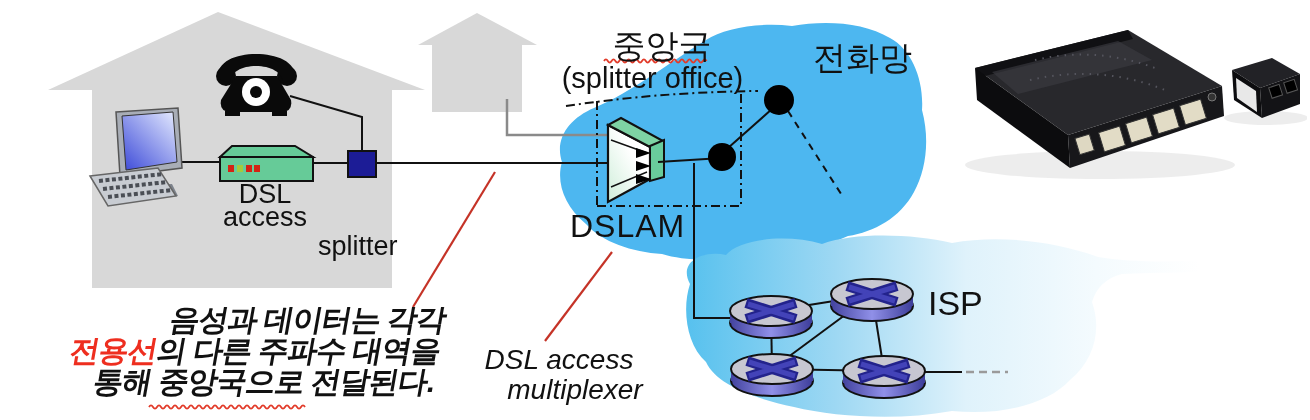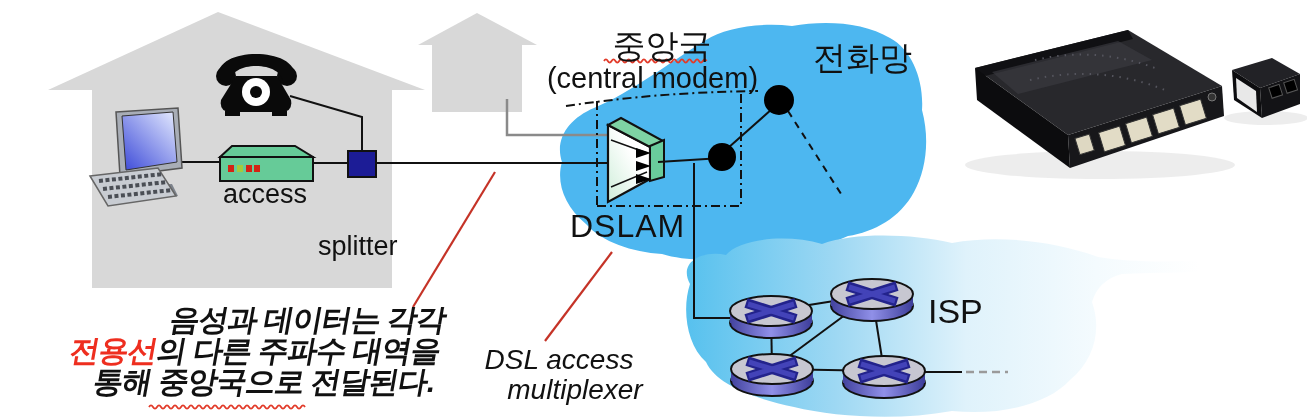--- a/index.html
+++ b/index.html
@@ -7,21 +7,21 @@
          font-family:"Liberation Sans","DejaVu Sans",sans-serif;color:#111;}
   #art{position:absolute;left:0;top:0;z-index:1;}
   .lbl{position:absolute;z-index:5;white-space:nowrap;color:#111;}
   .ctr{text-align:center;}
   .lbl-co-ko{left:598px;top:24px;width:128px;font-size:33px;}
   .lbl-co-en{left:535px;top:62px;width:235px;font-size:29px;}
   .lbl-pstn{left:813px;top:36px;font-size:33px;}
   .lbl-dslam{left:570px;top:208px;font-size:32px;letter-spacing:1px;text-align:right;}
   .lbl-dslam-sub1{left:452px;top:344px;width:214px;font-size:28px;font-style:italic;text-align:center;}
   .lbl-dslam-sub2{left:468px;top:374px;width:214px;font-size:28px;font-style:italic;text-align:center;}
-  .lbl-isp{left:928px;top:292px;font-size:34px;}
+  .lbl-isp{left:928px;top:284px;font-size:34px;}
   .lbl-modem{left:196px;top:183px;width:138px;font-size:27px;line-height:23px;}
   .lbl-splitter{left:318px;top:186px;font-size:27px;margin-top:45px;}
   .annotation{left:28px;top:304px;width:404px;text-align:right;
               font-size:30px;line-height:31px;font-weight:bold;
               transform:skewX(-10deg);transform-origin:50% 100%;letter-spacing:-1px;}
   .annotation .red{color:#ee2e1f;}
 </style>
 </head>
 <body>
 
@@ -232,27 +232,28 @@
     <polygon points="1232,70 1272,58 1300,74 1260,88" fill="#222226"></polygon>
     <polygon points="1260,88 1300,74 1300,104 1262,118" fill="#131316"></polygon>
     <polygon points="1232,70 1260,88 1262,118 1234,100" fill="#0d0d0f"></polygon>
     <polygon points="1236,78 1256,91 1257,112 1237,98" fill="#e8e8e8"></polygon>
     <rect x="1270" y="86" width="11" height="11" fill="#000" stroke="#555" transform="rotate(-18 1275 91)"></rect>
     <rect x="1285" y="81" width="11" height="11" fill="#000" stroke="#555" transform="rotate(-18 1290 86)"></rect>
   </g>
 </svg>
 
 <div class="lbl lbl-co-ko ctr">중앙국</div>
-<div class="lbl lbl-co-en ctr">(central modem)</div>
+<div class="lbl lbl-co-en ctr">(splitter office)</div>
 <div class="lbl lbl-pstn">전화망</div>
 <div class="lbl lbl-dslam">DSLAM</div>
 <div class="lbl lbl-dslam-sub2">multiplexer</div>
 <div class="lbl lbl-dslam-sub1">DSL access</div>
 <div class="lbl lbl-isp">ISP</div>
 <div class="lbl lbl-modem ctr">
+  <div>DSL</div>
   <div>access</div>
 </div>
 <div class="lbl lbl-splitter">splitter</div>
 
 <div class="lbl annotation">
   <div>음성과 데이터는 각각</div>
   <div><span class="red">전용선</span><span>의 다른 주파수 대역을</span></div>
   <div>통해 중앙국으로 전달된다.</div>
 </div>
 

